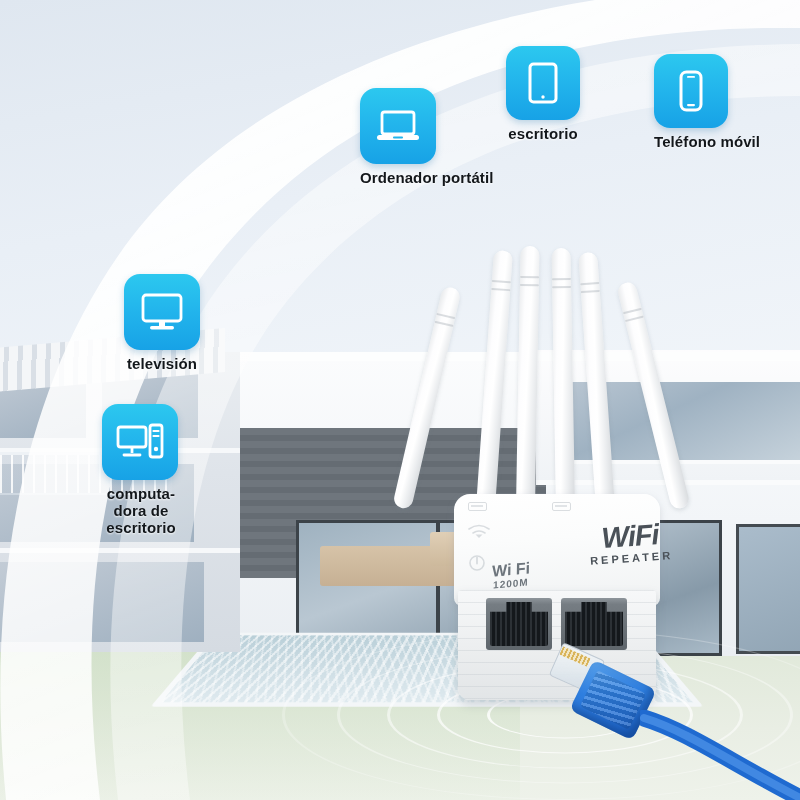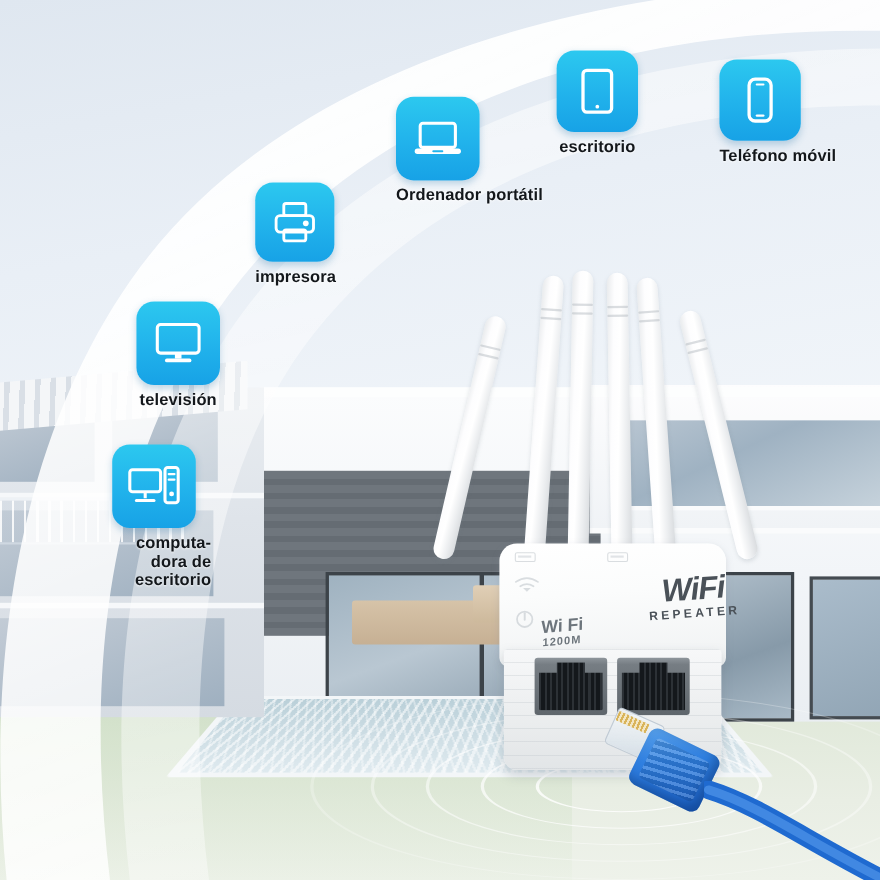--- a/index.html
+++ b/index.html
@@ -273,31 +273,20 @@
   <div class="cable">
     <div class="plug-clear"></div>
     <div class="plug-pins"></div>
     <div class="plug-blue"></div>
     <svg class="cord" viewBox="0 0 170 96">
       <path d="M4 8 C 50 22, 96 56, 168 92" stroke="#1f6ad0" stroke-width="17" fill="none" stroke-linecap="round"></path>
       <path d="M4 8 C 50 22, 96 56, 168 92" stroke="#4e93e8" stroke-width="8" fill="none" stroke-linecap="round" opacity=".75"></path>
     </svg>
   </div>
 
-  <div class="icon-card" style="left:232px;top:166px">
-    <div class="tile" style="width:72px;height:72px">
-      <svg width="46" height="46" viewBox="0 0 46 46">
-        <rect x="13" y="6" width="20" height="11" rx="2" fill="none" stroke="#fff" stroke-width="2.6"></rect>
-        <rect x="6" y="17" width="34" height="15" rx="3.5" fill="none" stroke="#fff" stroke-width="2.6"></rect>
-        <circle cx="33" cy="24" r="2.6" fill="#fff"></circle>
-        <rect x="13" y="30" width="20" height="10" rx="2" fill="none" stroke="#fff" stroke-width="2.6"></rect>
-      </svg>
-    </div>
-    <div class="cap">impresora</div>
-  </div>
 
   <div class="icon-card" style="left:360px;top:88px">
     <div class="tile" style="width:76px;height:76px">
       <svg width="50" height="50" viewBox="0 0 50 50">
         <rect x="9" y="11" width="32" height="22" rx="2.5" fill="none" stroke="#fff" stroke-width="2.8"></rect>
         <rect x="4" y="34" width="42" height="5" rx="2.5" fill="#fff"></rect>
         <rect x="20" y="35.6" width="10" height="1.8" rx="0.9" fill="#22b4ec"></rect>
       </svg>
     </div>
     <div class="cap">Ordenador portátil</div>
@@ -339,18 +328,18 @@
     <div class="tile" style="width:76px;height:76px;margin:0 auto">
       <svg width="52" height="52" viewBox="0 0 52 52">
         <rect x="4" y="11" width="28" height="20" rx="2.5" fill="none" stroke="#fff" stroke-width="2.8"></rect>
         <path d="M18 31 v6" stroke="#fff" stroke-width="2.8"></path>
         <path d="M10 39 h16" stroke="#fff" stroke-width="2.8" stroke-linecap="round"></path>
         <rect x="36" y="9" width="12" height="32" rx="2.5" fill="none" stroke="#fff" stroke-width="2.8"></rect>
         <path d="M39.5 15 h5 M39.5 20 h5" stroke="#fff" stroke-width="2.2" stroke-linecap="round"></path>
         <circle cx="42" cy="33" r="2.2" fill="#fff"></circle>
       </svg>
     </div>
-    <div class="cap multi" style="text-align:right;padding-left:2px">computa-<br>dora de<br>escritorio</div>
+    <div class="cap multi" style="text-align:center;padding-left:2px">computa-<br>dora de<br>escritorio</div>
   </div>
 
 
 
 </div>
 
 </body></html>

